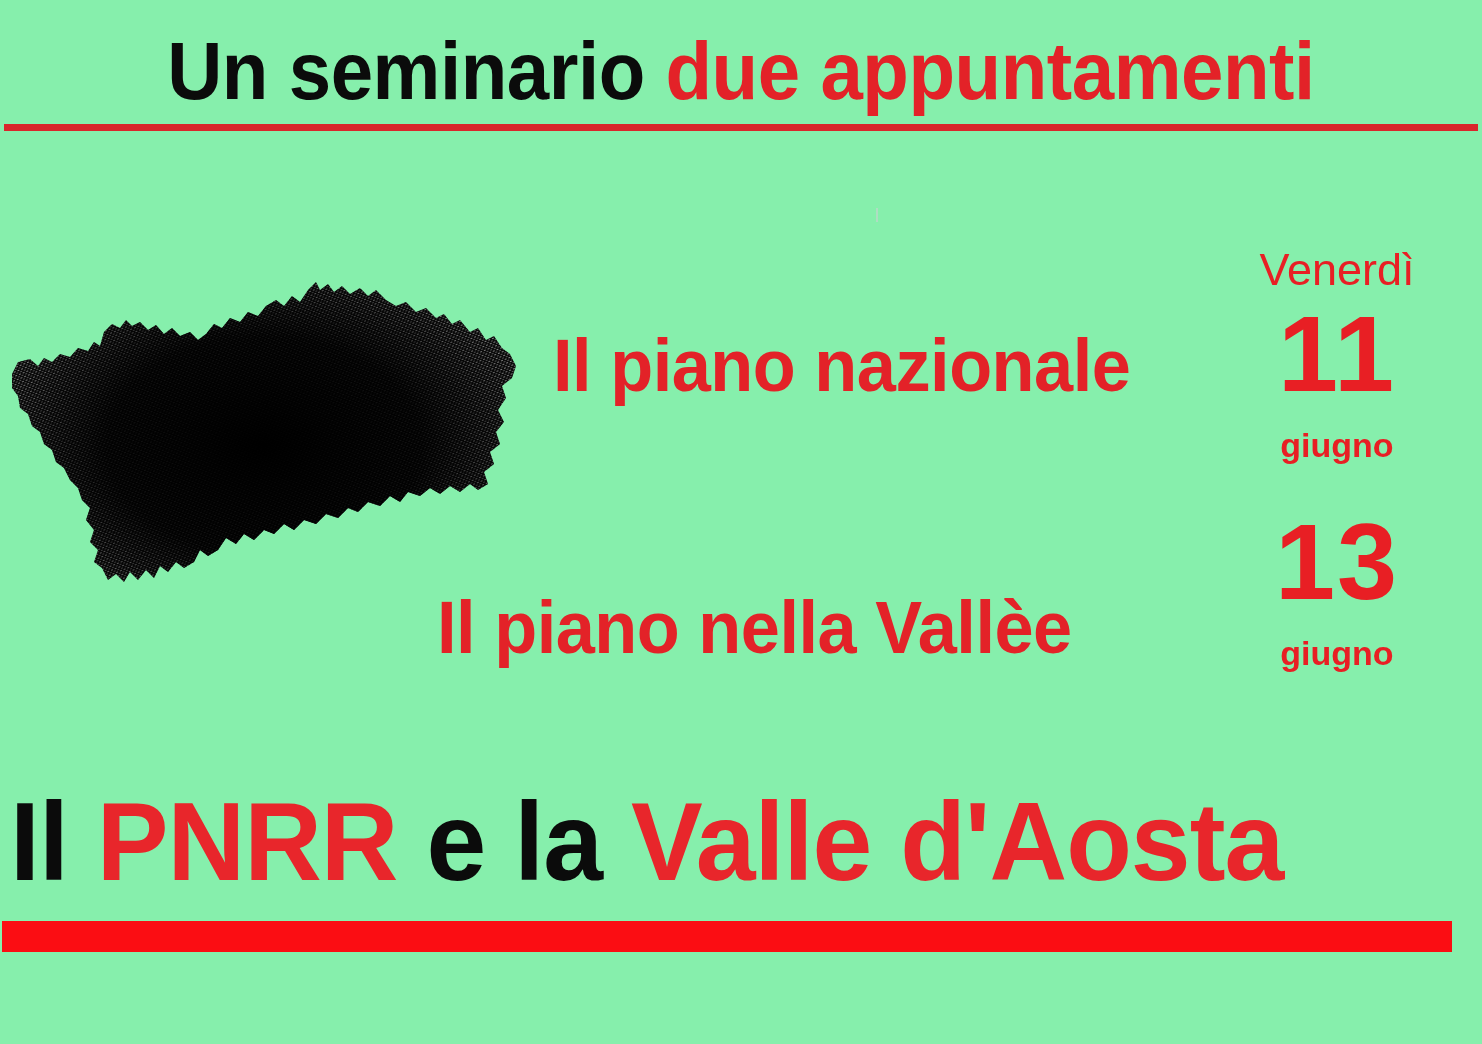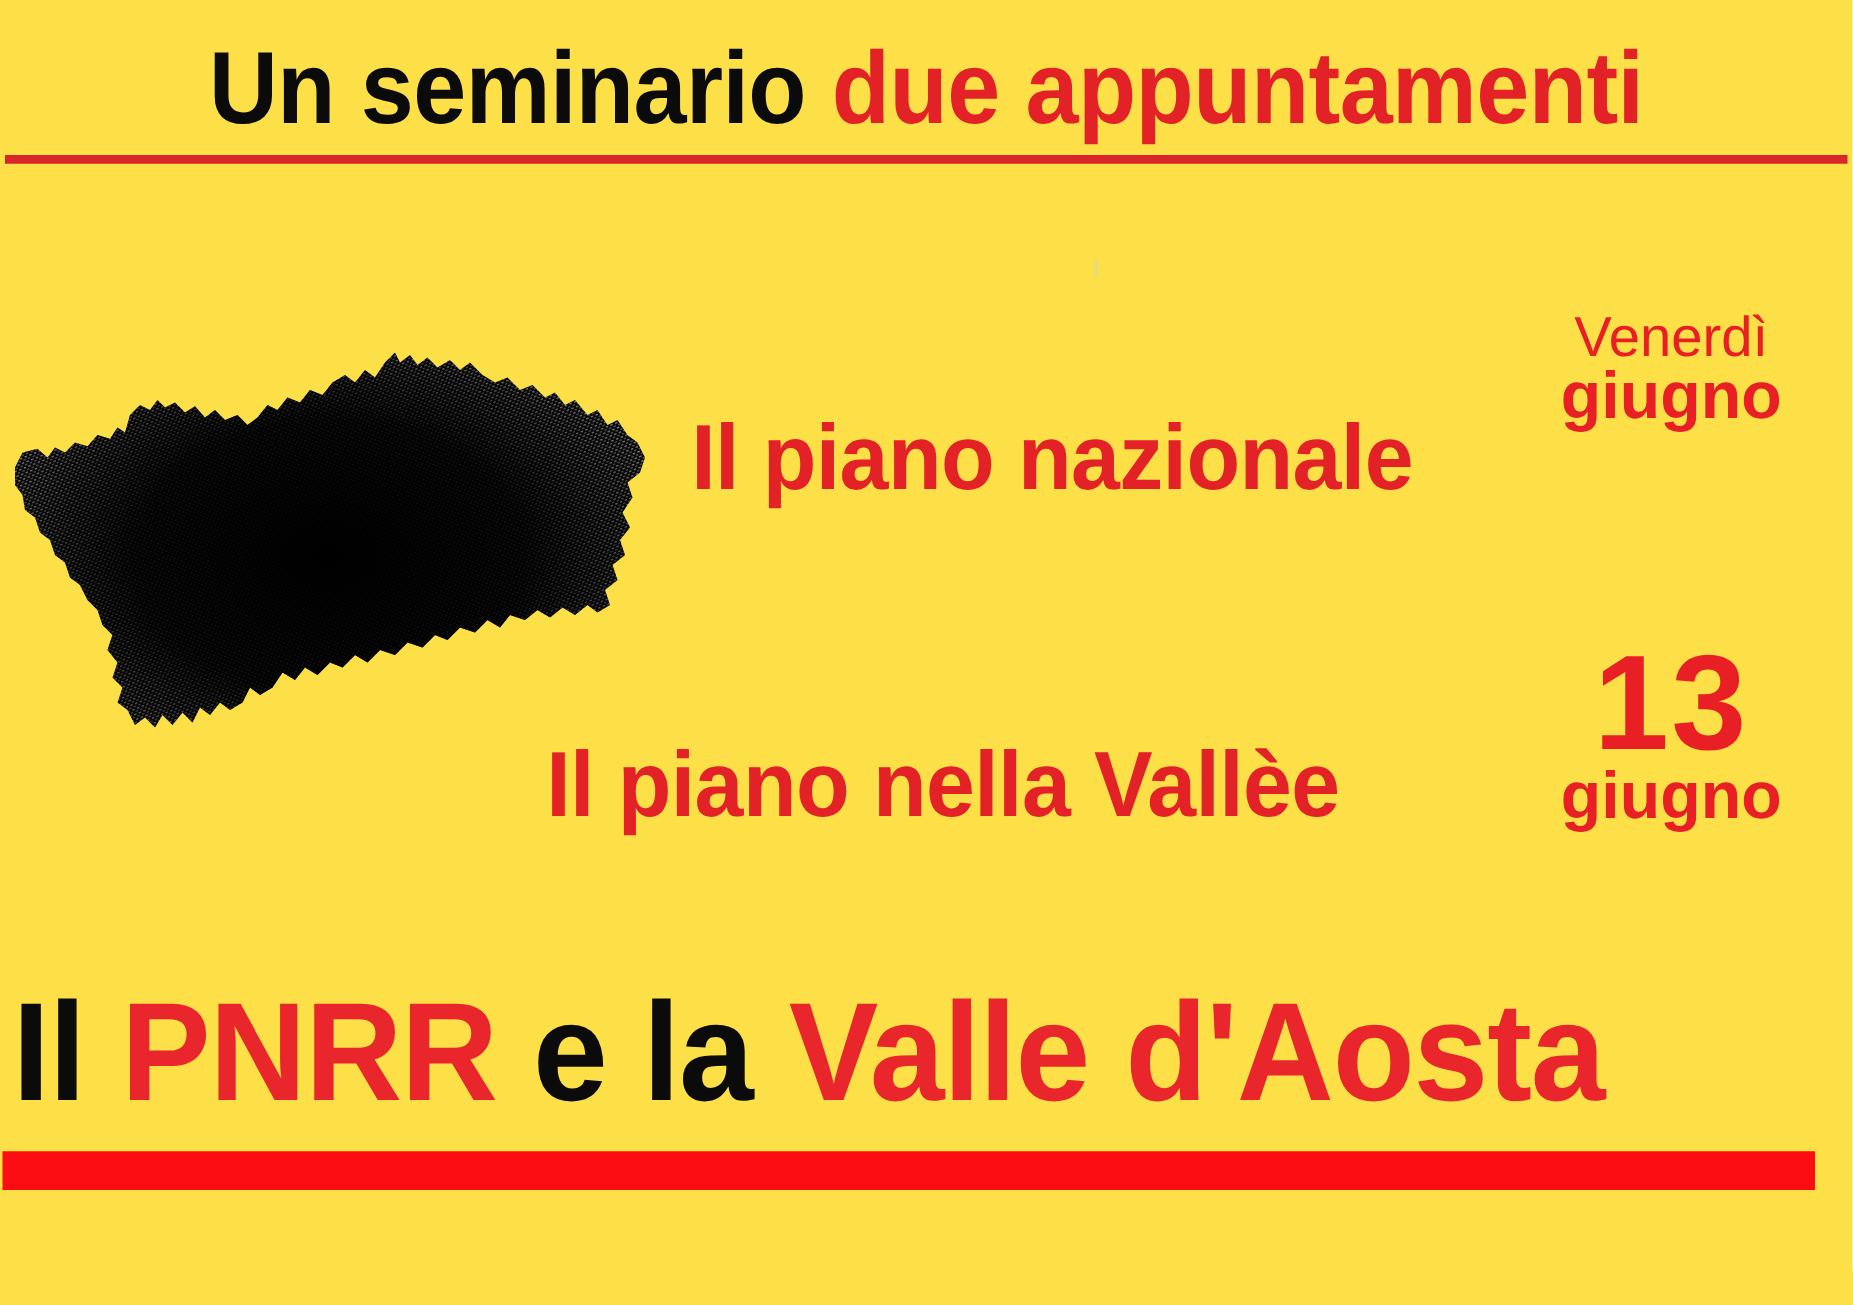--- a/index.html
+++ b/index.html
@@ -7,21 +7,21 @@
     padding: 0;
     background: #ffffff;
   }
   body {
     font-family: "Liberation Sans", sans-serif;
   }
   #poster {
     position: relative;
     width: 1482px;
     height: 1044px;
-    background: #fde047;
+    background: #86efac;
     overflow: hidden;
   }
 
   
   .header-title {
     position: absolute;
     left: 0;
     top: 28px;
     width: 1482px;
     text-align: center;
@@ -95,23 +95,23 @@
     font-family: "Liberation Sans Narrow", "Liberation Sans", sans-serif;
     font-weight: bold;
     font-size: 108px;
     line-height: 104px;
     letter-spacing: 2px;
     margin-top: 8px;
   }
   .date-month {
     font-family: "Liberation Sans Narrow", "Liberation Sans", sans-serif;
     font-weight: bold;
-    font-size: 53px;
+    font-size: 34px;
     line-height: 46px;
-    margin-top: 0;
+    margin-top: 16px;
   }
 
   
   .main-headline {
     position: absolute;
     left: 10px;
     top: 786px;
     width: 1462px;
     font-family: "Liberation Sans Narrow", "Liberation Sans", sans-serif;
     font-weight: bold;
@@ -196,20 +196,21 @@
       </g>
     </svg>
   </div>
 
   <div class="artifact"></div>
 
   <div class="session-line" id="session-1-title">Il piano nazionale</div>
 
   <div class="date-block" id="date-block-1">
     <div class="date-weekday">Venerdì</div>
+    <div class="date-day">11</div>
     <div class="date-month">giugno</div>
   </div>
 
   <div class="session-line" id="session-2-title">Il piano nella Vallèe</div>
 
   <div class="date-block" id="date-block-2">
     <div class="date-day">13</div>
     <div class="date-month">giugno</div>
   </div>
 

